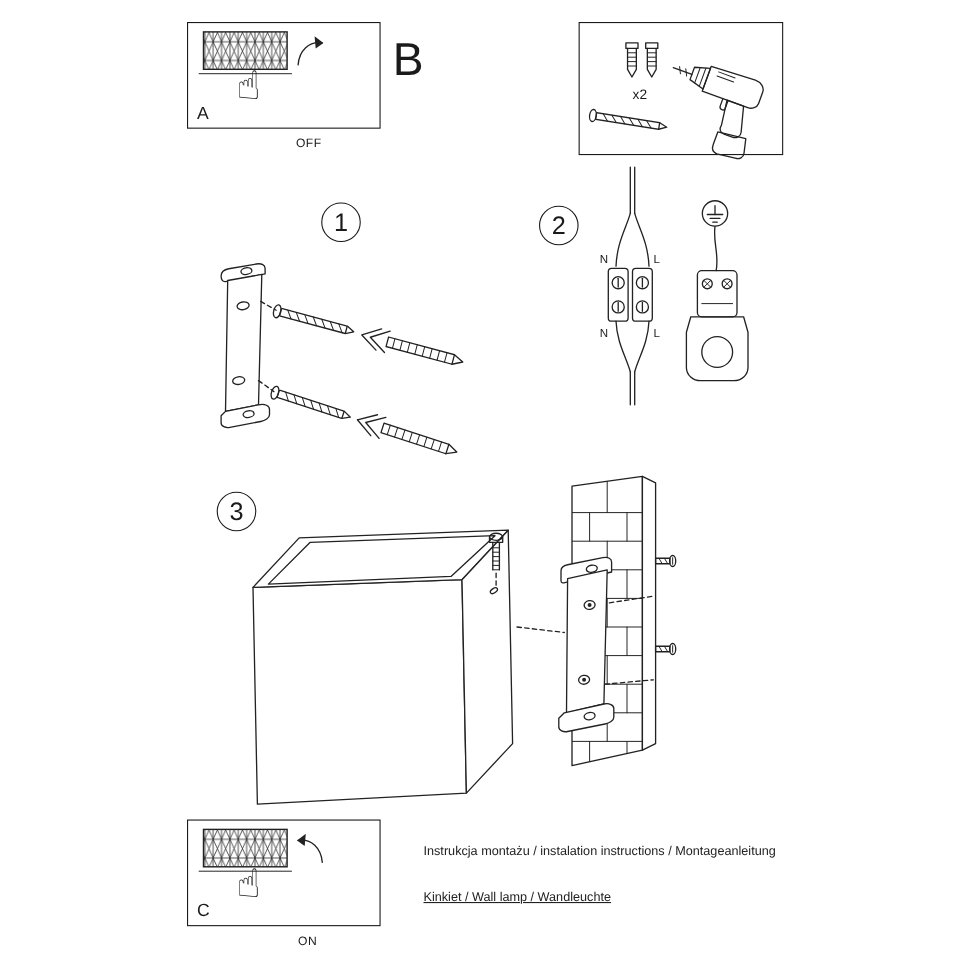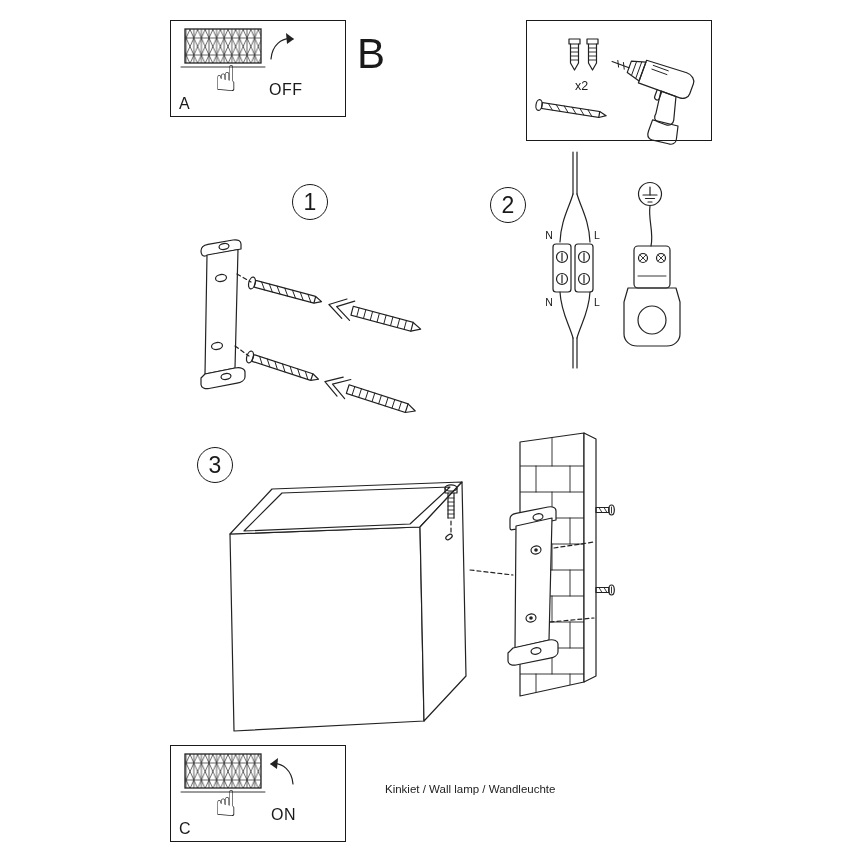--- a/index.html
+++ b/index.html
@@ -5,21 +5,21 @@
   * { margin:0; padding:0; box-sizing:border-box; }
   html,body { background:#fff; }
   body {
     width:868px; height:868px;
     font-family:"Liberation Sans", sans-serif;
     color:#1a1a1a;
   }
   .page { position:relative; width:868px; height:868px; background:#fff; overflow:hidden; }
   .panel { position:absolute; border:1.6px solid #1a1a1a; background:#fff; }
   .panel-letter { position:absolute; left:8px; bottom:3px; font-size:16px; }
-  .state-label { position:absolute; font-size:16px; letter-spacing:.5px; }
+  .state-label { position:absolute; font-size:11px; letter-spacing:.5px;margin-top:44px; }
   .hand { position:absolute; font-size:36px; line-height:1; color:#1a1a1a;
           font-family:"DejaVu Sans", sans-serif; }
   .big-letter { position:absolute; font-size:42px; font-weight:400; }
   .step-circle { position:absolute; width:36px; height:36px; border:1.8px solid #1a1a1a;
                  border-radius:50%; display:flex; align-items:center; justify-content:center;
                  font-size:23px; background:#fff; }
   .footer-line { position:absolute; font-size:11.5px; color:#222; white-space:nowrap; }
   svg.abs { position:absolute; overflow:visible; }
   .ln  { stroke:#222; stroke-width:1.2; fill:none; stroke-linecap:round; stroke-linejoin:round; }
   .lnf { stroke:#222; stroke-width:1.2; fill:#fff; stroke-linejoin:round; }
@@ -268,15 +268,16 @@
       <g>
         <path d="M122,38 C121,25 112,16 100,18" class="ln"></path>
         <polygon points="99,18 107,12 106,23" class="dot"></polygon>
       </g>
     </svg>
     <div class="hand" style="left:44px; top:40px;">☝</div>
     <div class="state-label" style="left:100px; top:60px;">ON</div>
     <div class="panel-letter">C</div>
   </div>
 
-  <div class="footer-line" style="left:385px; top:783px;">Kinkiet / Wall lamp / Wandleuchte</div>
+  <div class="footer-line" style="left:385px; top:768px;">Instrukcja montażu / instalation instructions / Montageanleitung</div>
+  <div class="footer-line" style="left:385px; top:810px;text-decoration:underline;">Kinkiet / Wall lamp / Wandleuchte</div>
 
 </div>
 
 </body></html>

